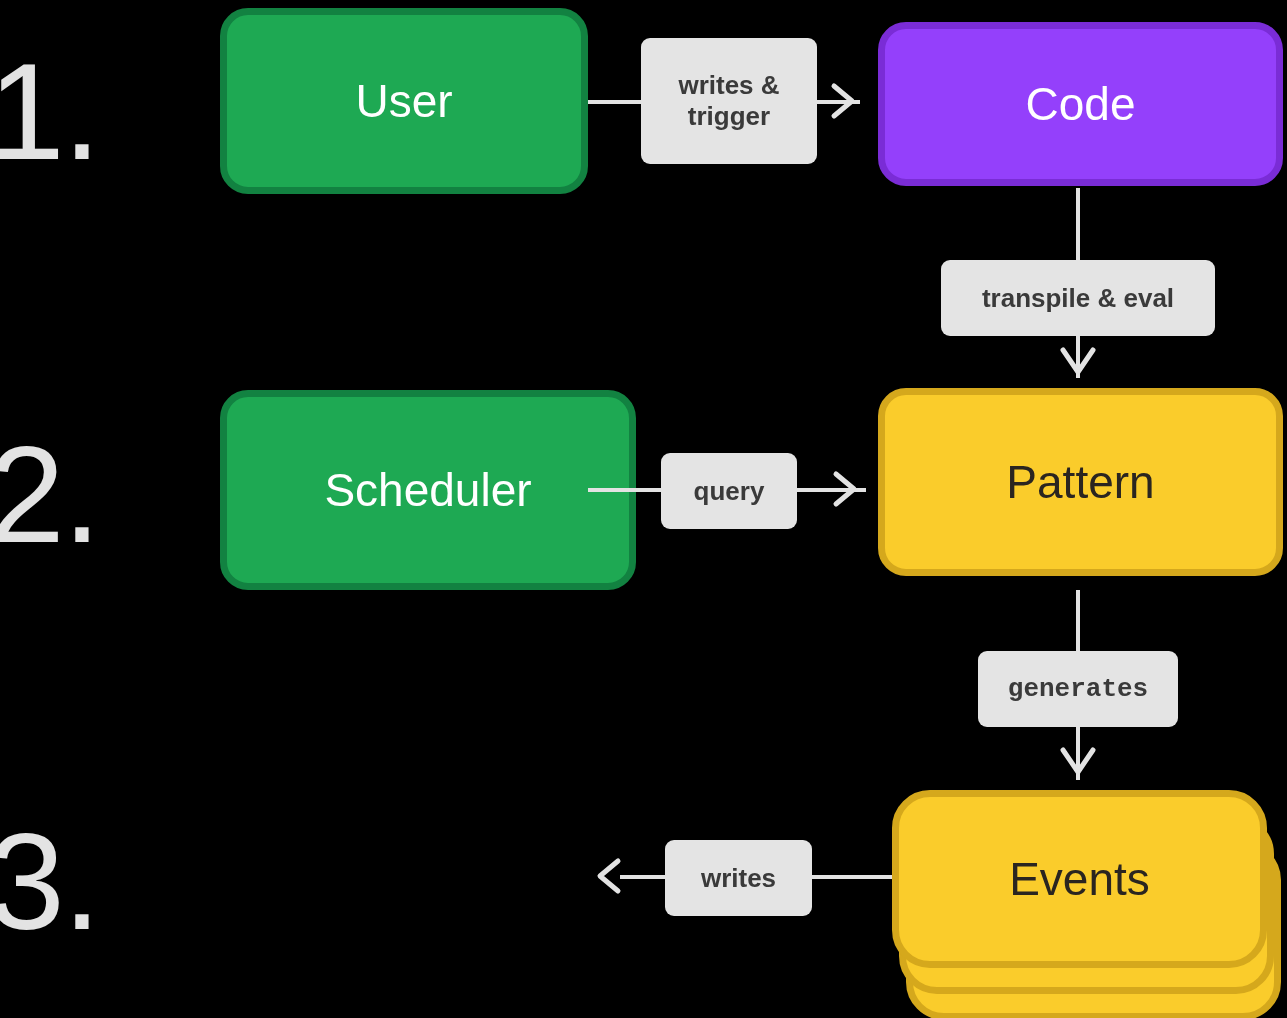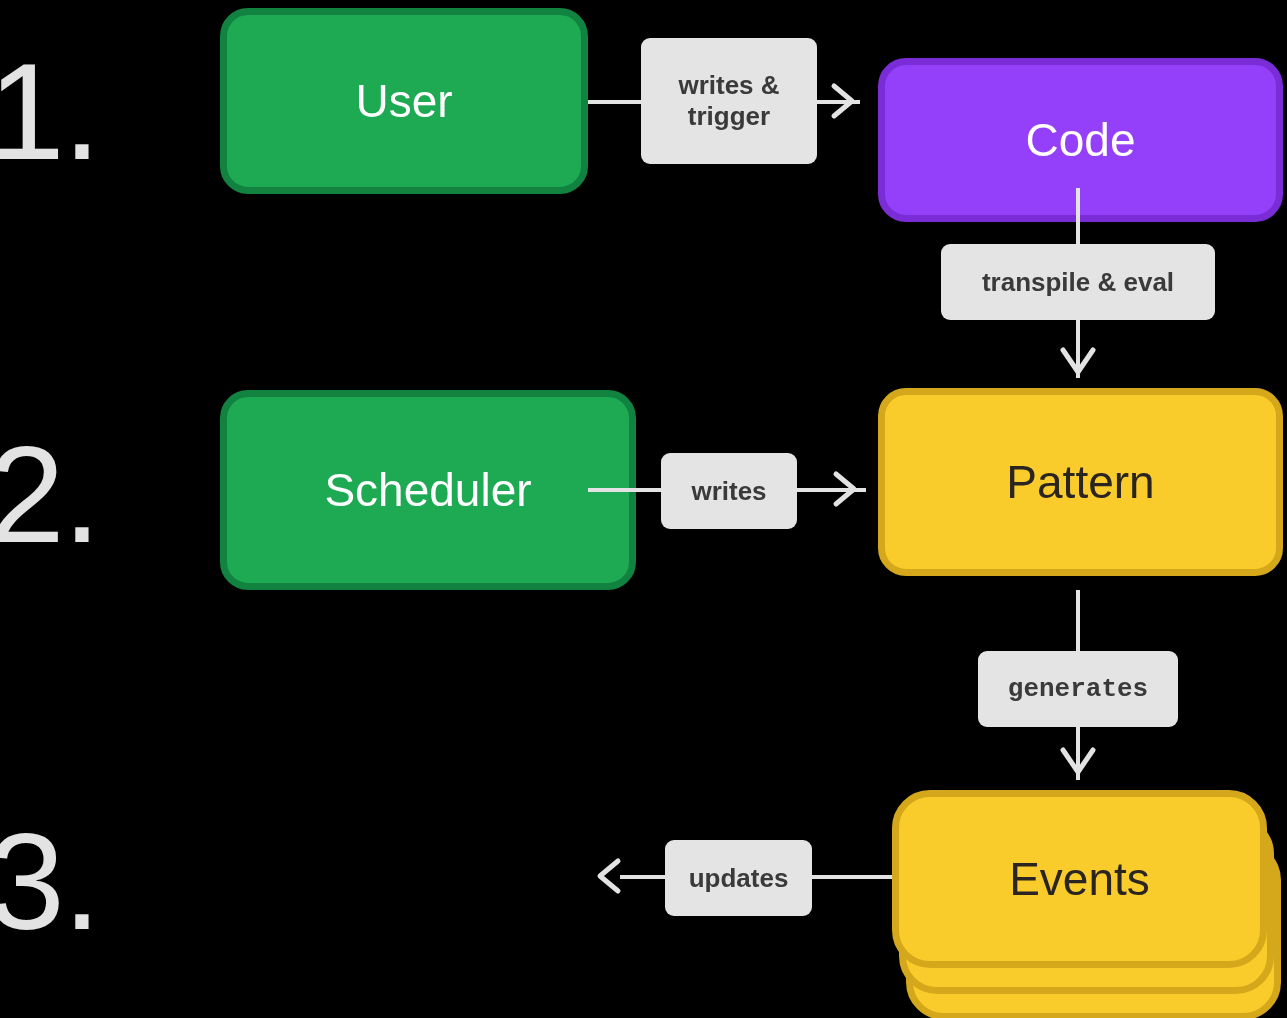--- a/index.html
+++ b/index.html
@@ -63,46 +63,46 @@
   <div class="chev" style="left:828px;top:84px;">
     <svg width="30" height="34" viewBox="0 0 30 34">
       <polyline points="6,2 24,17 6,32" fill="none" stroke="#E3E3E3" stroke-width="5" stroke-linecap="round" stroke-linejoin="round"></polyline>
     </svg>
   </div>
   <div class="chip" style="left:641px;top:38px;width:176px;height:126px;flex-direction:column;">
     <span>writes &amp;</span>
     <span>trigger</span>
   </div>
 
-  <div class="node purple" style="left:878px;top:22px;width:405px;height:164px;margin-top:36px;">
+  <div class="node purple" style="left:878px;top:22px;width:405px;height:164px;">
     <span class="cap node-label">Code</span>
   </div>
 
   <div class="vline" style="left:1076px;top:188px;width:4px;height:190px;"></div>
   <div class="chev" style="left:1061px;top:346px;">
     <svg width="34" height="32" viewBox="0 0 34 32">
       <polyline points="2,4 17,26 32,4" fill="none" stroke="#E3E3E3" stroke-width="5" stroke-linecap="round" stroke-linejoin="round"></polyline>
     </svg>
   </div>
-  <div class="chip" style="left:941px;top:244px;width:274px;height:76px;">
+  <div class="chip" style="left:941px;top:260px;width:274px;height:76px;">
     <span>transpile &amp; eval</span>
   </div>
 
   <div class="node green" style="left:220px;top:390px;width:416px;height:200px;">
     <span class="cap node-label">Scheduler</span>
   </div>
 
   <div class="hline" style="left:588px;top:488px;width:278px;"></div>
   <div class="chev" style="left:830px;top:472px;">
     <svg width="30" height="34" viewBox="0 0 30 34">
       <polyline points="6,2 24,17 6,32" fill="none" stroke="#E3E3E3" stroke-width="5" stroke-linecap="round" stroke-linejoin="round"></polyline>
     </svg>
   </div>
   <div class="chip" style="left:661px;top:453px;width:136px;height:76px;">
-    <span>writes</span>
+    <span>query</span>
   </div>
 
   <div class="node yellow" style="left:878px;top:388px;width:405px;height:188px;">
     <span class="cap node-label">Pattern</span>
   </div>
 
   <div class="vline" style="left:1076px;top:590px;width:4px;height:190px;"></div>
   <div class="chev" style="left:1061px;top:746px;">
     <svg width="34" height="32" viewBox="0 0 34 32">
       <polyline points="2,4 17,26 32,4" fill="none" stroke="#E3E3E3" stroke-width="5" stroke-linecap="round" stroke-linejoin="round"></polyline>
@@ -113,21 +113,21 @@
   </div>
 
 
   <div class="hline" style="left:620px;top:875px;width:278px;"></div>
   <div class="chev" style="left:594px;top:859px;">
     <svg width="30" height="34" viewBox="0 0 30 34">
       <polyline points="24,2 6,17 24,32" fill="none" stroke="#E3E3E3" stroke-width="5" stroke-linecap="round" stroke-linejoin="round"></polyline>
     </svg>
   </div>
   <div class="chip" style="left:665px;top:840px;width:147px;height:76px;">
-    <span>updates</span>
+    <span>writes</span>
   </div>
 
   <div class="stack" style="left:892px;top:790px;width:375px;height:178px;">
     <div class="card c3"></div>
     <div class="card c2"></div>
     <div class="card c1"></div>
     <div class="cap">
       <span class="node-label">Events</span>
     </div>
   </div>

